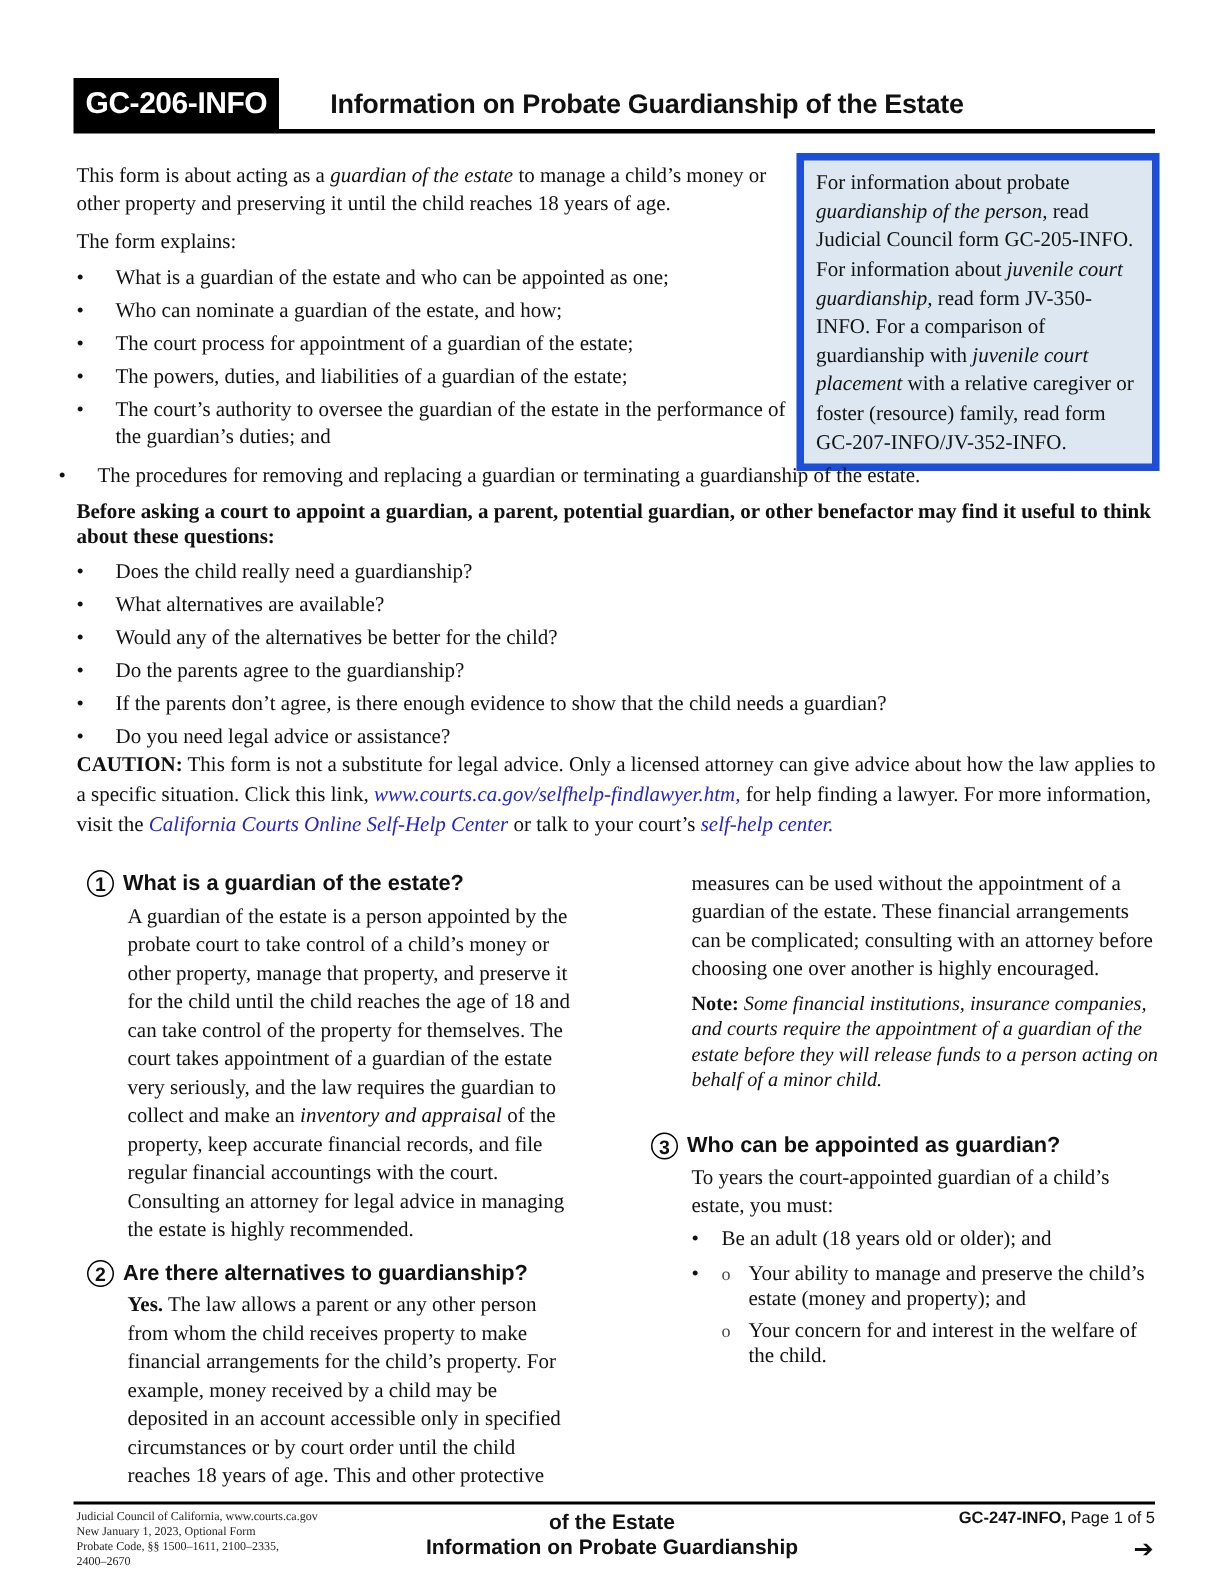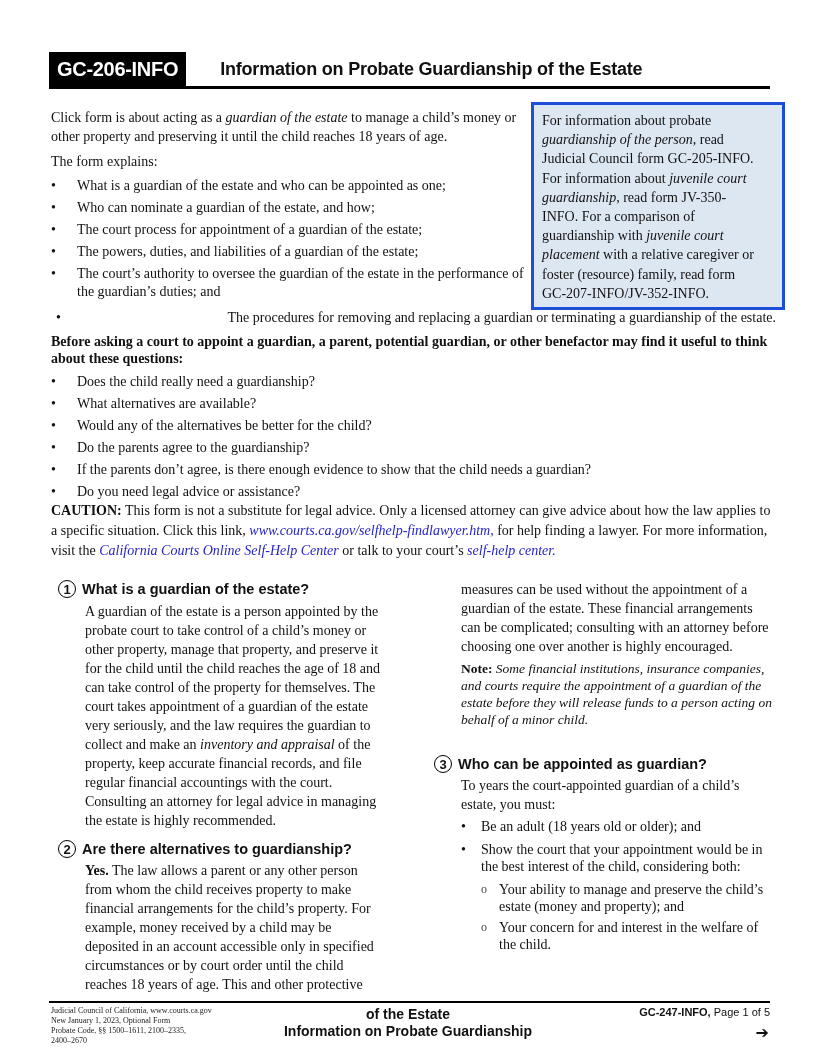--- a/index.html
+++ b/index.html
@@ -10,24 +10,24 @@
               font-size: 20px; padding: 0 8px; height: 34px; line-height: 34px; letter-spacing: -0.3px; }
   .hdr-title { font-family: "Liberation Sans", sans-serif; font-weight: bold; font-size: 18px; margin-left: 8px; letter-spacing: -0.2px; }
   .hdr-rule { position: absolute; left: 49px; top: 86px; width: 721px; height: 3px; background: #000; }
 
   .intro { position: absolute; left: 51px; top: 108px; width: 475px; line-height: 19px; }
   .intro p { margin: 0 0 6px 0; }
   ul.blt { list-style: none; padding: 0; margin: 0; }
   ul.blt li { position: relative; padding-left: 26px; margin-bottom: 4px; line-height: 18px; }
   ul.blt li::before { content: "•"; position: absolute; left: 0; top: 0; }
 
-  .infobox { position: absolute; left: 531px; top: 102px; width: 220px; padding: 6px 20px 4px 8px;
-             border: 3px solid #1d4ed8; background: #dde7f1; line-height: 19.2px; font-size: 14px; }
+  .infobox { position: absolute; left: 531px; top: 102px; width: 220px; padding: 6px 4px 4px 8px;
+             border: 5px solid #1d4ed8; background: #dde7f1; line-height: 19.2px; font-size: 14px; }
 
-  .fullbullet { position: absolute; left: 56px; top: 309px; width: 720px; text-align: right; }
+  .fullbullet { position: absolute; left: 39px; top: 309px; width: 720px; }
   .before { position: absolute; left: 51px; top: 333px; width: 720px; font-weight: bold; line-height: 17px; font-size: 14px; }
   .questions { position: absolute; left: 51px; top: 373px; width: 720px; }
   .questions li { margin-bottom: 5.5px; }
   .caution { position: absolute; left: 51px; top: 501px; width: 722px; line-height: 20px; font-size: 14px; }
   .link { color: #2424c8; font-style: italic; }
 
   .sec { position: absolute; }
   .sec-head { display: flex; align-items: center; font-family: "Liberation Sans", sans-serif; font-weight: bold; font-size: 14.5px; height: 22px; }
   .num { width: 18px; height: 18px; border: 1.5px solid #000; border-radius: 50%; display: inline-flex; align-items: center;
          justify-content: center; font-size: 13px; margin-right: 6px; box-sizing: border-box; }
@@ -52,21 +52,21 @@
 </head>
 <body>
 
 <div class="hdr">
   <span class="hdr-code">GC-206-INFO</span>
   <span class="hdr-title">Information on Probate Guardianship of the Estate</span>
 </div>
 <div class="hdr-rule"></div>
 
 <div class="intro">
-  <p><span>Click form is about acting as a </span><i>guardian of the estate</i><span> to manage a child’s money or other property and preserving it until the child reaches 18 years of age.</span></p>
+  <p><span>This form is about acting as a </span><i>guardian of the estate</i><span> to manage a child’s money or other property and preserving it until the child reaches 18 years of age.</span></p>
   <p>The form explains:</p>
   <ul class="blt">
     <li>What is a guardian of the estate and who can be appointed as one;</li>
     <li>Who can nominate a guardian of the estate, and how;</li>
     <li>The court process for appointment of a guardian of the estate;</li>
     <li>The powers, duties, and liabilities of a guardian of the estate;</li>
     <li>The court’s authority to oversee the guardian of the estate in the performance of the guardian’s duties; and</li>
   </ul>
 </div>
 
@@ -121,21 +121,21 @@
 
 <div class="sec" style="left:434px; top:753px; width:340px;">
   <div class="sec-head">
       <span class="num">3</span>
       <span>Who can be appointed as guardian?</span>
     </div>
   <div class="sec-body" style="margin-top:1px;">
     <p>To years the court-appointed guardian of a child’s estate, you must:</p>
     <ul class="sub">
       <li>Be an adult (18 years old or older); and</li>
-      <li><span>Show the court that your appointment would be in the best interest of the child, considering both:</span>
+      <li>
         <ul class="circ">
           <li>Your ability to manage and preserve the child’s estate (money and property); and</li>
           <li>Your concern for and interest in the welfare of the child.</li>
         </ul>
       </li>
     </ul>
   </div>
 </div>
 
 <div class="foot-rule"></div>

